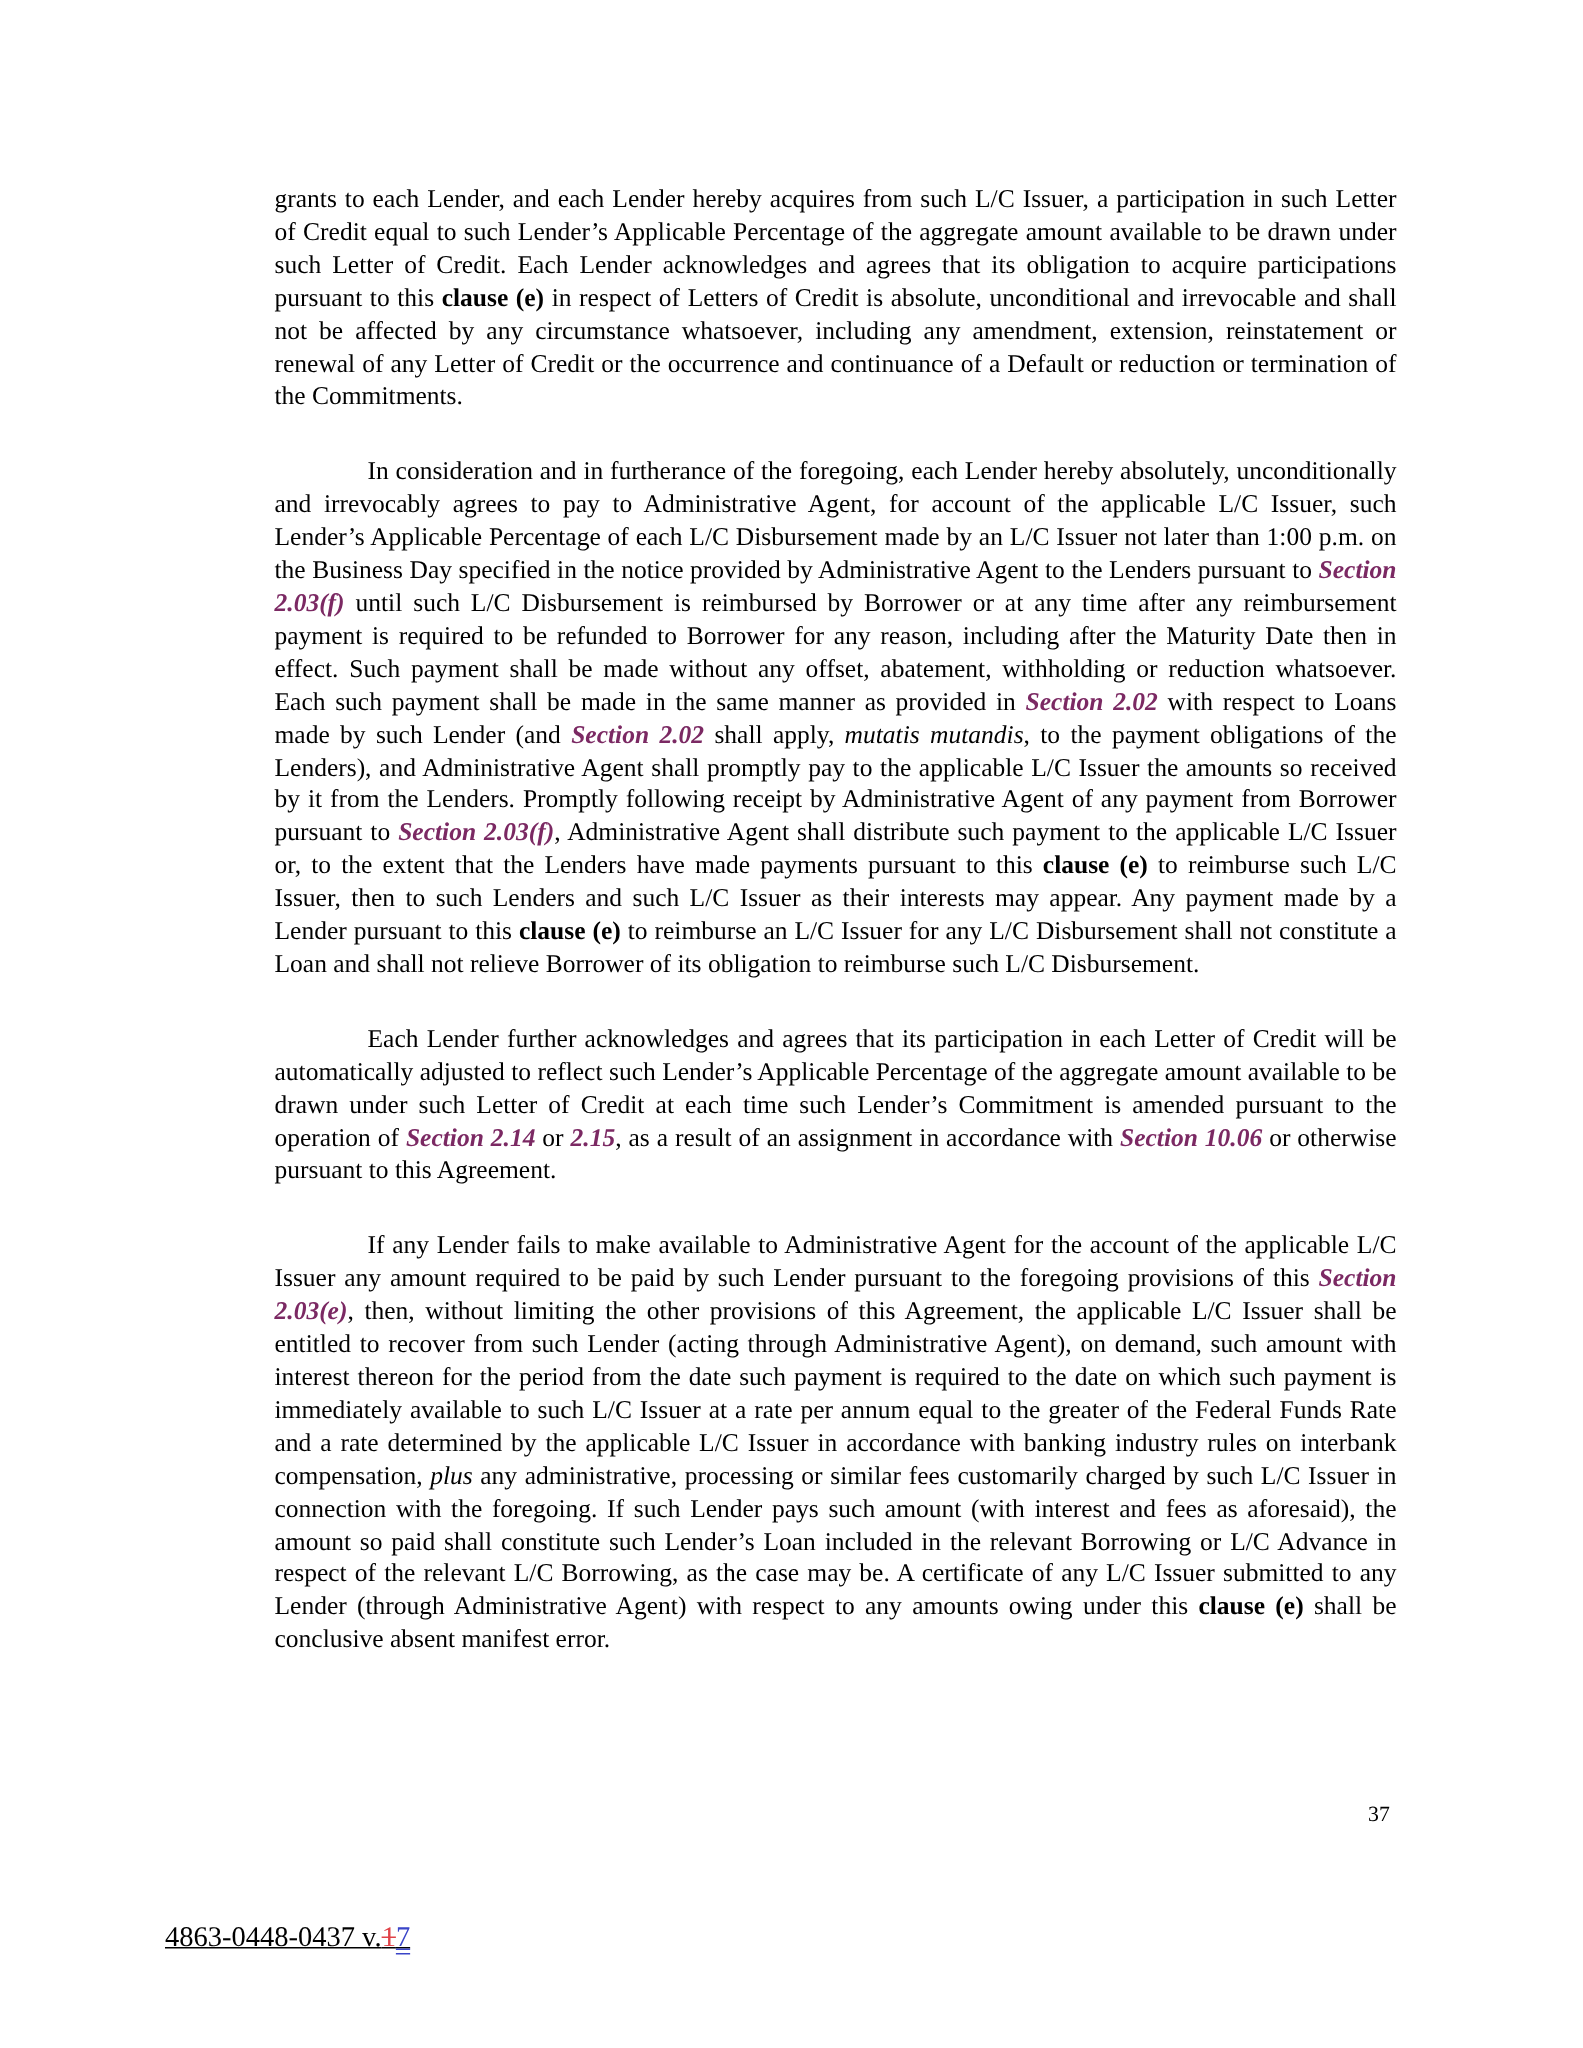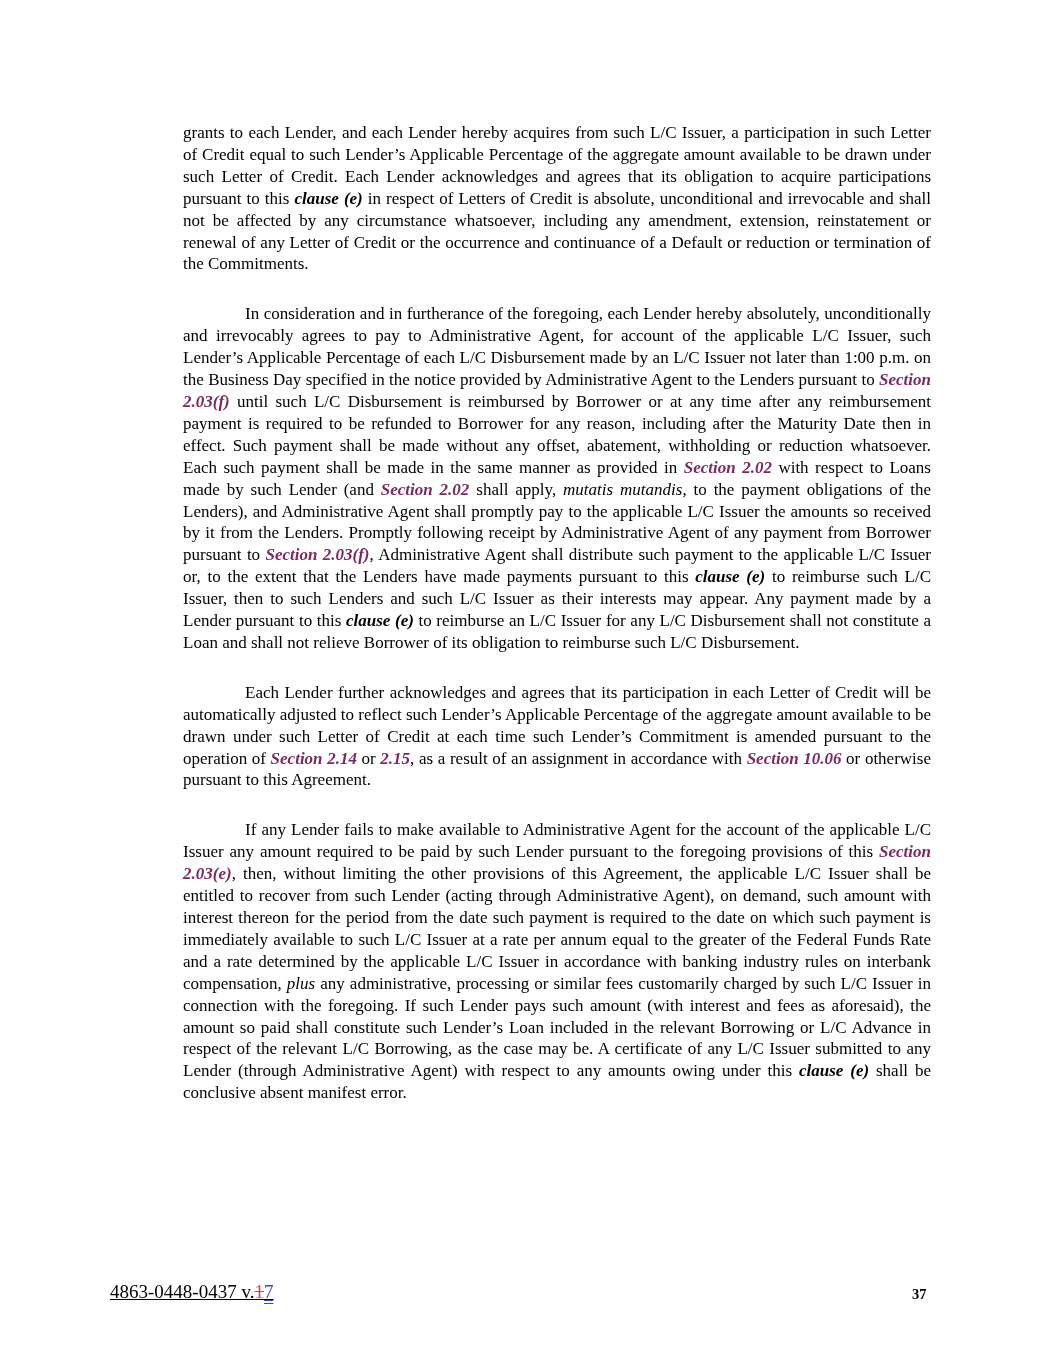--- a/index.html
+++ b/index.html
@@ -17,21 +17,21 @@
     width: 748px;
   }
   p.para {
     margin: 0 0 22px 0;
     font-size: 17px;
     line-height: 21.9px;
     text-align: justify;
   }
   p.para.indent { text-indent: 62px; margin-top: 28px; }
   .run-ref { font-weight: 700; font-style: italic; color: var(--ref-color, #7B2963); }
-  .run-bi  { font-weight: 700; font-style: italic; }
+  .run-bi  { font-weight: 700; }
   .run-i   { font-style: italic; }
   .footer-left {
     position: absolute;
     left: 110px; top: 1284px;
     font-size: 19px;
     line-height: 16px;
     white-space: nowrap;
     text-decoration: underline;
   }
   .footer-left .del {
@@ -39,23 +39,22 @@
     text-decoration: line-through;
   }
   .footer-left .ins {
     color: var(--ins-color, #3A45C8);
     text-decoration-line: underline;
     text-decoration-style: double;
     text-underline-offset: 2px;
   }
   .page-number {
     position: absolute;
-    left: 912px; top: 1286px;
+    left: 912px; top: 1202px;
     font-size: 14.5px;
-    font-weight: bold;
   }
 </style>
 </head>
 <body>
 
 <main class="content">
     <p class="para"><span>grants to each Lender, and each Lender hereby acquires from such L/C Issuer, a participation in such Letter of Credit equal to such Lender’s Applicable Percentage of the aggregate amount available to be drawn under such Letter of Credit. Each Lender acknowledges and agrees that its obligation to acquire participations pursuant to this </span><span class="run-bi">clause (e)</span><span> in respect of Letters of Credit is absolute, unconditional and irrevocable and shall not be affected by any circumstance whatsoever, including any amendment, extension, reinstatement or renewal of any Letter of Credit or the occurrence and continuance of a Default or reduction or termination of the Commitments.</span></p>
     <p class="para indent"><span>In consideration and in furtherance of the foregoing, each Lender hereby absolutely, unconditionally and irrevocably agrees to pay to Administrative Agent, for account of the applicable L/C Issuer, such Lender’s Applicable Percentage of each L/C Disbursement made by an L/C Issuer not later than 1:00 p.m. on the Business Day specified in the notice provided by Administrative Agent to the Lenders pursuant to </span><span class="run-ref">Section 2.03(f)</span><span> until such L/C Disbursement is reimbursed by Borrower or at any time after any reimbursement payment is required to be refunded to Borrower for any reason, including after the Maturity Date then in effect. Such payment shall be made without any offset, abatement, withholding or reduction whatsoever. Each such payment shall be made in the same manner as provided in </span><span class="run-ref">Section 2.02</span><span> with respect to Loans made by such Lender (and </span><span class="run-ref">Section 2.02</span><span> shall apply, </span><span class="run-i">mutatis mutandis</span><span>, to the payment obligations of the Lenders), and Administrative Agent shall promptly pay to the applicable L/C Issuer the amounts so received by it from the Lenders. Promptly following receipt by Administrative Agent of any payment from Borrower pursuant to </span><span class="run-ref">Section 2.03(f)</span><span>, Administrative Agent shall distribute such payment to the applicable L/C Issuer or, to the extent that the Lenders have made payments pursuant to this </span><span class="run-bi">clause (e)</span><span> to reimburse such L/C Issuer, then to such Lenders and such L/C Issuer as their interests may appear. Any payment made by a Lender pursuant to this </span><span class="run-bi">clause (e)</span><span> to reimburse an L/C Issuer for any L/C Disbursement shall not constitute a Loan and shall not relieve Borrower of its obligation to reimburse such L/C Disbursement.</span></p>
     <p class="para indent"><span>Each Lender further acknowledges and agrees that its participation in each Letter of Credit will be automatically adjusted to reflect such Lender’s Applicable Percentage of the aggregate amount available to be drawn under such Letter of Credit at each time such Lender’s Commitment is amended pursuant to the operation of </span><span class="run-ref">Section 2.14</span><span> or </span><span class="run-ref">2.15</span><span>, as a result of an assignment in accordance with </span><span class="run-ref">Section 10.06</span><span> or otherwise pursuant to this Agreement.</span></p>
     <p class="para indent"><span>If any Lender fails to make available to Administrative Agent for the account of the applicable L/C Issuer any amount required to be paid by such Lender pursuant to the foregoing provisions of this </span><span class="run-ref">Section 2.03(e)</span><span>, then, without limiting the other provisions of this Agreement, the applicable L/C Issuer shall be entitled to recover from such Lender (acting through Administrative Agent), on demand, such amount with interest thereon for the period from the date such payment is required to the date on which such payment is immediately available to such L/C Issuer at a rate per annum equal to the greater of the Federal Funds Rate and a rate determined by the applicable L/C Issuer in accordance with banking industry rules on interbank compensation, </span><span class="run-i">plus</span><span> any administrative, processing or similar fees customarily charged by such L/C Issuer in connection with the foregoing. If such Lender pays such amount (with interest and fees as aforesaid), the amount so paid shall constitute such Lender’s Loan included in the relevant Borrowing or L/C Advance in respect of the relevant L/C Borrowing, as the case may be. A certificate of any L/C Issuer submitted to any Lender (through Administrative Agent) with respect to any amounts owing under this </span><span class="run-bi">clause (e)</span><span> shall be conclusive absent manifest error.</span></p>

